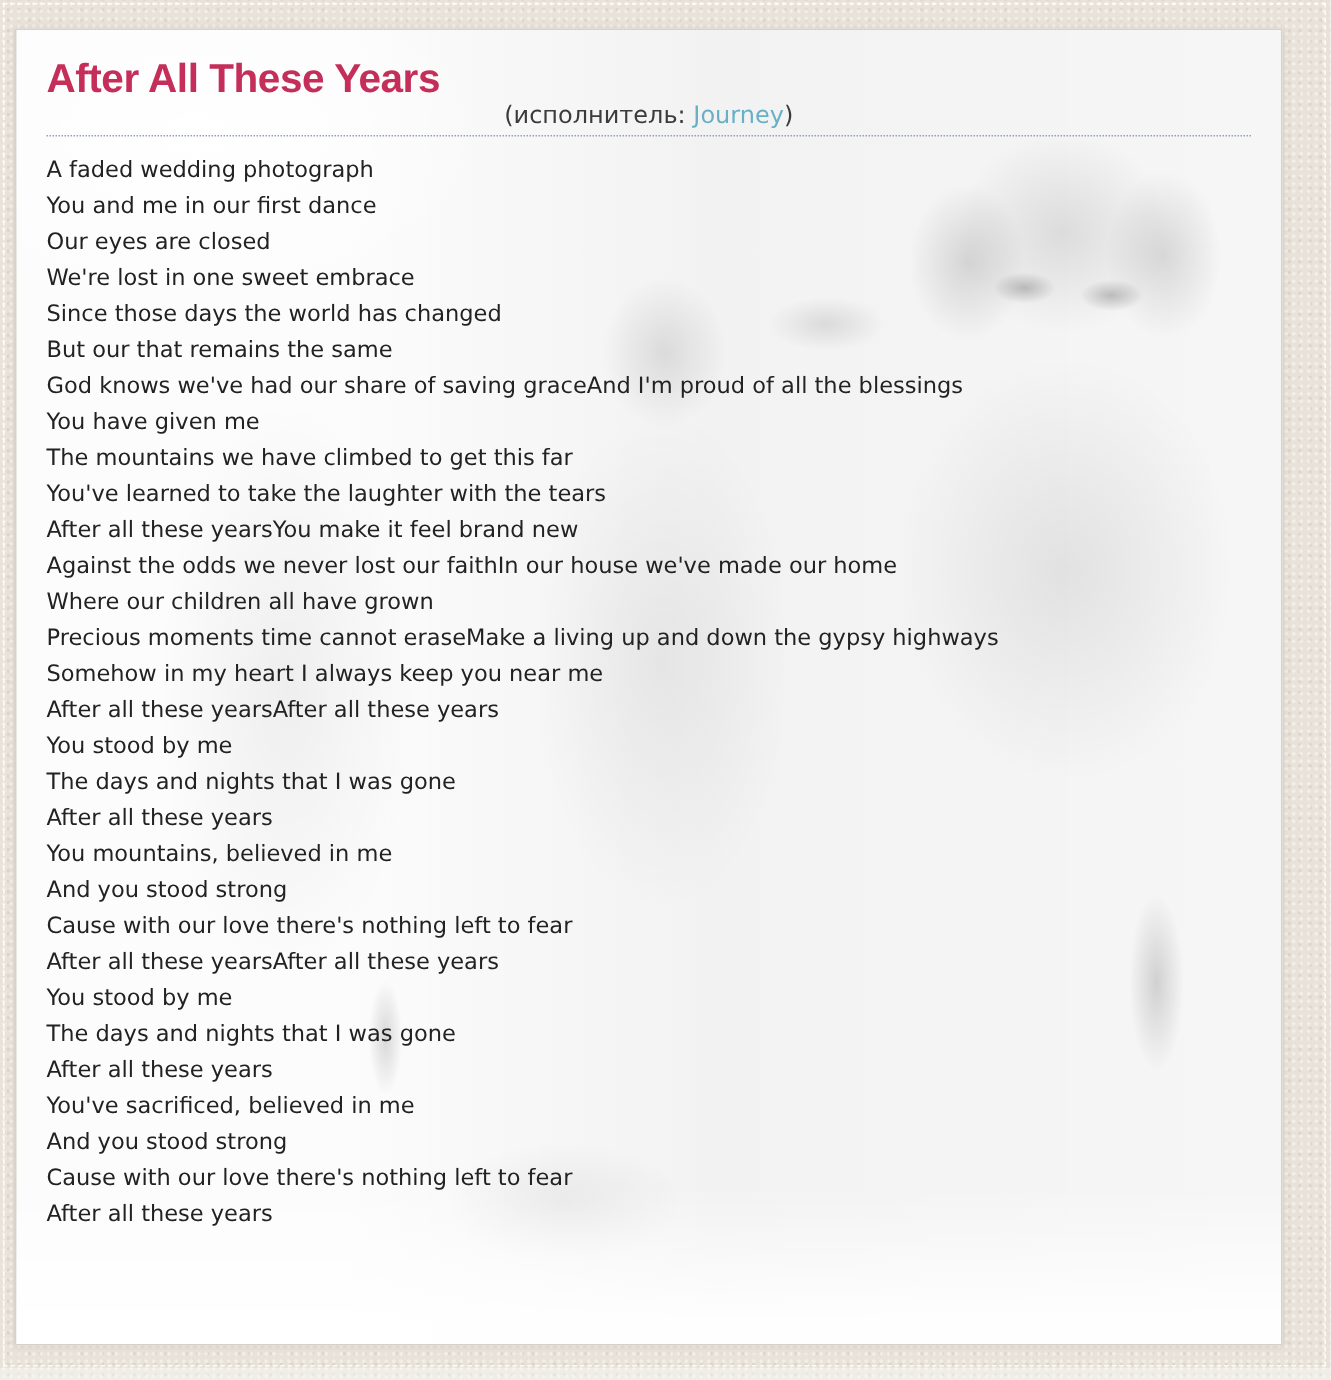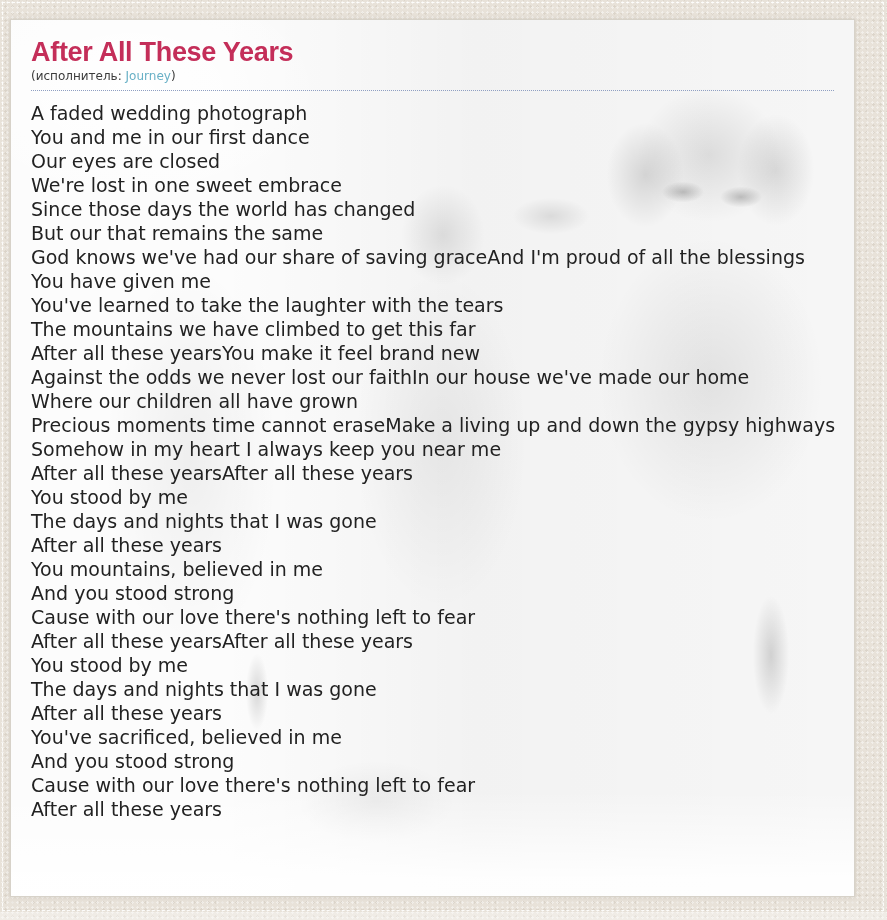--- a/index.html
+++ b/index.html
@@ -90,37 +90,38 @@
   .page-title {
     font-family: "Liberation Sans", "DejaVu Sans", sans-serif;
     font-size: 27px;
     font-weight: bold;
     line-height: 28px;
     letter-spacing: -0.3px;
     color: var(--title-color);
   }
   .artist-line {
     margin-top: 2px;
-    font-size: 12px;
+    font-size: 16px;
     line-height: 17px;
     color: var(--subtitle-color);
     padding-bottom: 5px;
+    text-align: center;
   }
   .artist-link {
     color: var(--link-color);
     text-decoration: none;
     cursor: pointer;
   }
   .separator {
     border-bottom: 1px dotted var(--separator-color);
     height: 0;
   }
   .lyrics {
     margin-top: 10px;
-    font-size: 19px;
+    font-size: 15px;
     line-height: 24px;
     color: var(--text-color);
     white-space: nowrap;
   }
   .lyric-line { height: 24px; }
 </style>
 </head>
 <body>
 
 <div class="dashed-frame"></div>
@@ -134,22 +135,22 @@
     <div class="separator"></div>
     <div class="lyrics">
         <div class="lyric-line">A faded wedding photograph</div>
         <div class="lyric-line">You and me in our first dance</div>
         <div class="lyric-line">Our eyes are closed</div>
         <div class="lyric-line">We're lost in one sweet embrace</div>
         <div class="lyric-line">Since those days the world has changed</div>
         <div class="lyric-line">But our that remains the same</div>
         <div class="lyric-line">God knows we've had our share of saving graceAnd I'm proud of all the blessings</div>
         <div class="lyric-line">You have given me</div>
+        <div class="lyric-line">The mountains we have climbed to get this far</div>
         <div class="lyric-line">You've learned to take the laughter with the tears</div>
-        <div class="lyric-line">The mountains we have climbed to get this far</div>
         <div class="lyric-line">After all these yearsYou make it feel brand new</div>
         <div class="lyric-line">Against the odds we never lost our faithIn our house we've made our home</div>
         <div class="lyric-line">Where our children all have grown</div>
         <div class="lyric-line">Precious moments time cannot eraseMake a living up and down the gypsy highways</div>
         <div class="lyric-line">Somehow in my heart I always keep you near me</div>
         <div class="lyric-line">After all these yearsAfter all these years</div>
         <div class="lyric-line">You stood by me</div>
         <div class="lyric-line">The days and nights that I was gone</div>
         <div class="lyric-line">After all these years</div>
         <div class="lyric-line">You mountains, believed in me</div>

